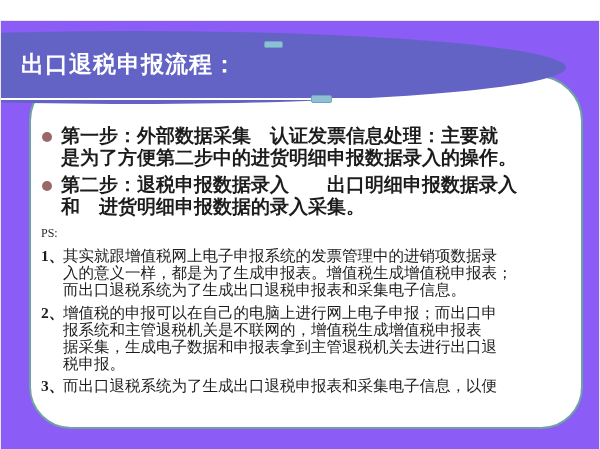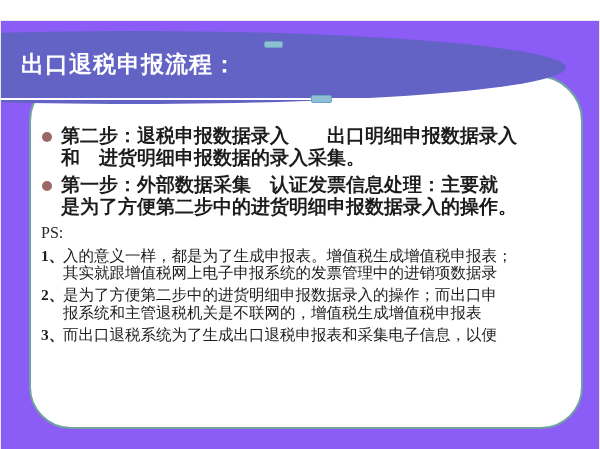--- a/index.html
+++ b/index.html
@@ -41,21 +41,21 @@
     color:#1C1C1C;
   }
   .bullet-item{display:flex;margin-bottom:5px;}
   .bullet-marker{
     width:22px;flex:0 0 22px;padding-top:7px;box-sizing:border-box;
   }
   .bullet-marker .dot{
     width:10px;height:10px;border-radius:50%;background:#9B6868;margin-left:3px;
   }
   .bullet-text{font-size:19px;font-weight:bold;line-height:22px;}
-  .ps-label{font-size:16px;line-height:20px;margin:3px 0 4px 2px;color:#2a2a2a;}
+  .ps-label{font-size:12px;line-height:20px;margin:3px 0 4px 2px;color:#2a2a2a;}
   .num-item{display:flex;margin-bottom:5px;margin-left:2px;}
   .num-col{width:22px;flex:0 0 22px;font-size:15.5px;line-height:17.2px;font-weight:bold;}
   .num-text{font-size:15.5px;line-height:17.2px;}
   .line{white-space:nowrap;}
 </style>
 </head>
 <body>
 
 <div class="slide">
 
@@ -68,50 +68,53 @@
   <div class="dash dash-1"></div>
   <div class="dash dash-2"></div>
 
   <div class="text-area">
 
     <div class="bullet-item">
       <div class="bullet-marker">
           <div class="dot"></div>
         </div>
       <div class="bullet-text">
-        <div class="line">第二步：退税申报数据录入　　出口明细申报数据录入</div>
-        <div class="line">和　进货明细申报数据的录入采集。</div>
+        <div class="line">第一步：外部数据采集　认证发票信息处理：主要就</div>
+        <div class="line">是为了方便第二步中的进货明细申报数据录入的操作。</div>
       </div>
     </div>
 
     <div class="bullet-item">
       <div class="bullet-marker">
           <div class="dot"></div>
         </div>
       <div class="bullet-text">
-        <div class="line">第一步：外部数据采集　认证发票信息处理：主要就</div>
-        <div class="line">是为了方便第二步中的进货明细申报数据录入的操作。</div>
+        <div class="line">第二步：退税申报数据录入　　出口明细申报数据录入</div>
+        <div class="line">和　进货明细申报数据的录入采集。</div>
       </div>
     </div>
 
     <div class="ps-label">PS:</div>
 
     <div class="num-item">
       <div class="num-col">1、</div>
       <div class="num-text">
+        <div class="line">其实就跟增值税网上电子申报系统的发票管理中的进销项数据录</div>
         <div class="line">入的意义一样，都是为了生成申报表。增值税生成增值税申报表；</div>
-        <div class="line">其实就跟增值税网上电子申报系统的发票管理中的进销项数据录</div>
+        <div class="line">而出口退税系统为了生成出口退税申报表和采集电子信息。</div>
       </div>
     </div>
 
     <div class="num-item">
       <div class="num-col">2、</div>
       <div class="num-text">
-        <div class="line">是为了方便第二步中的进货明细申报数据录入的操作；而出口申</div>
+        <div class="line">增值税的申报可以在自己的电脑上进行网上电子申报；而出口申</div>
         <div class="line">报系统和主管退税机关是不联网的，增值税生成增值税申报表</div>
+        <div class="line">据采集，生成电子数据和申报表拿到主管退税机关去进行出口退</div>
+        <div class="line">税申报。</div>
       </div>
     </div>
 
     <div class="num-item">
       <div class="num-col">3、</div>
       <div class="num-text">
         <div class="line">而出口退税系统为了生成出口退税申报表和采集电子信息，以便</div>
       </div>
     </div>
 

